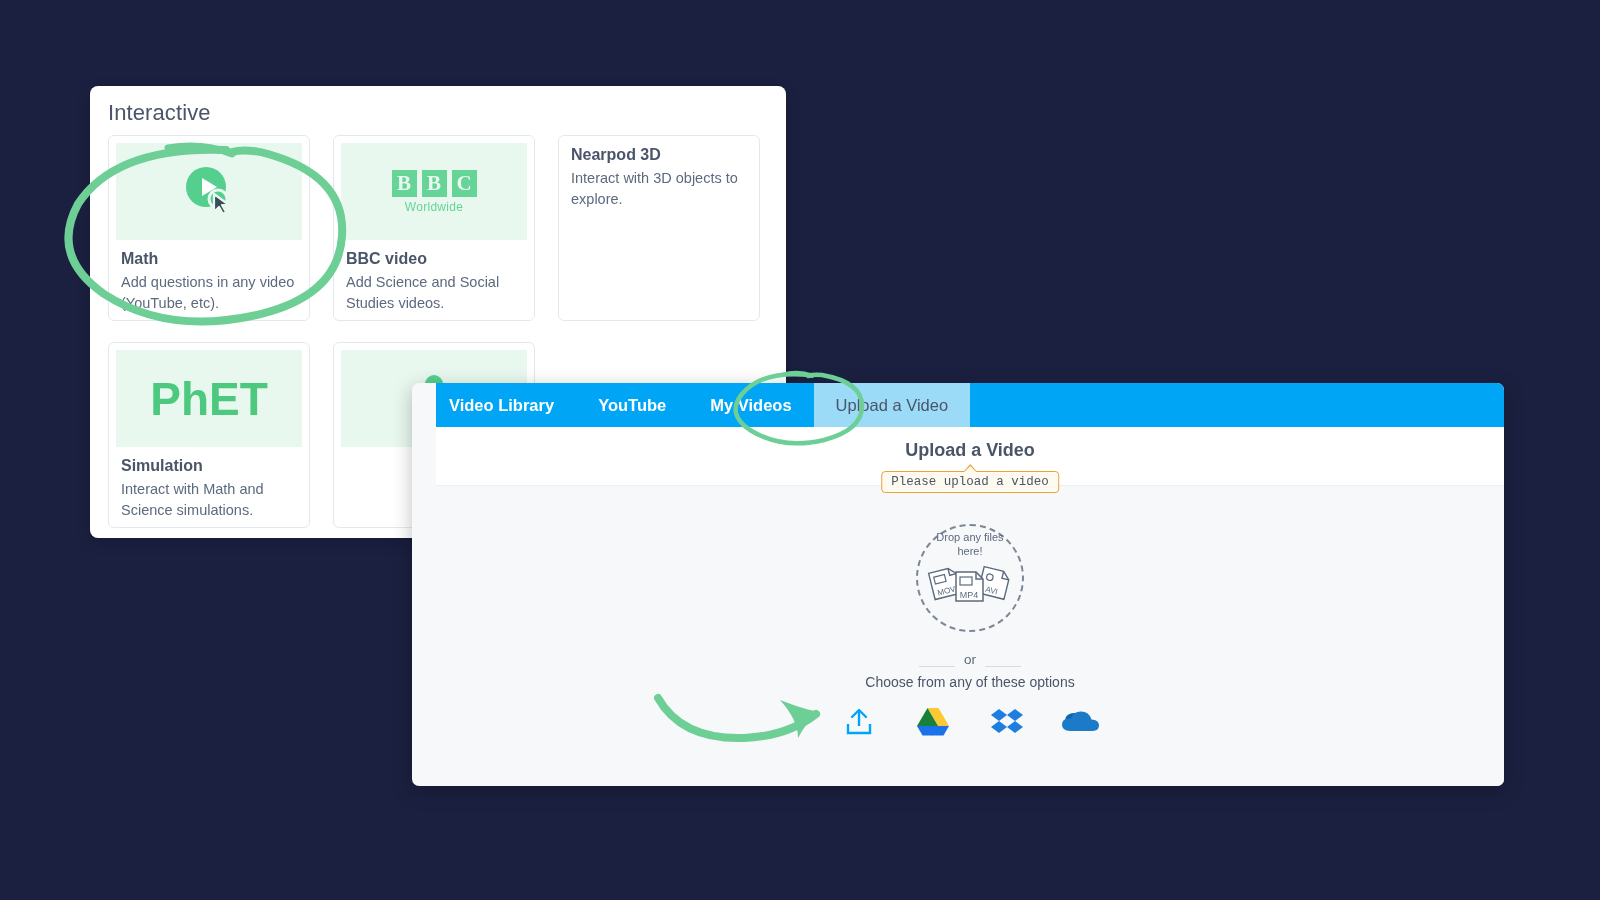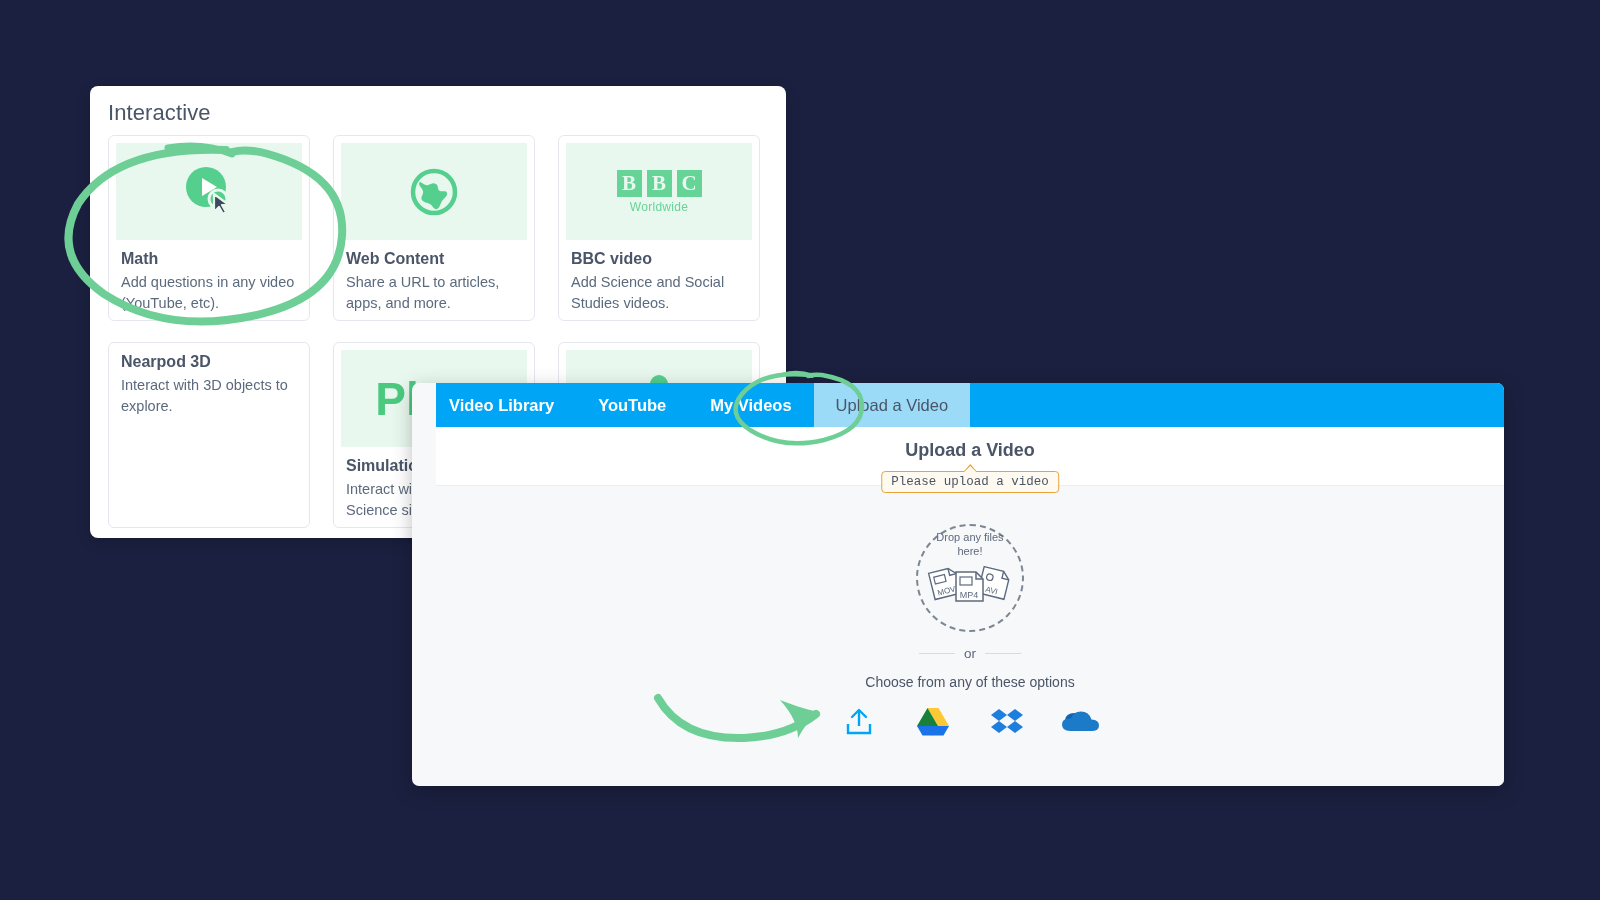--- a/index.html
+++ b/index.html
@@ -205,23 +205,23 @@
     font-size: 11px;
     color: #5c6a7e;
     text-align: center;
     line-height: 1.25;
     width: 80px;
   }
   #or-row {
     position: absolute;
     left: 50%;
     transform: translateX(-50%);
-    top: 160px;
-    display: flex;
-    align-items: center;
+    top: 166px;
+    display: flex;
+    align-items: flex-end;
     gap: 9px;
   }
   .or-line { width: 36px; height: 1px; background: #d6dbe2; }
   #or-text { font-size: 13.5px; color: #5c6a7e; }
   #choose-text {
     position: absolute;
     left: 0; right: 0;
     top: 188px;
     text-align: center;
     font-size: 14px;
@@ -260,30 +260,20 @@
             <circle cx="28" cy="26" r="20" fill="#54cf8d"></circle>
             <path d="M24 17 L39 26 L24 35 Z" fill="#ffffff"></path>
             <circle cx="40" cy="38" r="9" fill="#54cf8d" stroke="#e9f8ef" stroke-width="3"></circle>
             <path d="M36 33 L36 51 L41 46 L45 53 L48 51 L44 44 L51 44 Z" fill="#3d4a5c" stroke="#e9f8ef" stroke-width="2.2" stroke-linejoin="round"></path>
           </svg>
         </div>
         <div class="card-title">Math</div>
         <div class="card-desc">Add questions in any video (YouTube, etc).</div>
       </div>
 
-      <div class="card">
-        <div class="card-thumb">
-          <svg width="56" height="56" viewBox="0 0 56 56">
-            <circle cx="28" cy="28" r="21" fill="none" stroke="#54cf8d" stroke-width="4.5"></circle>
-            <path d="M14 18c3 1 5 4 8 3s5-3 8-1 1 6 4 7 6-1 7 2-3 5-5 8-2 7-5 8-4-3-7-5-6-1-8-4 2-6 1-9-6-7-3-9z" fill="#54cf8d"></path>
-          </svg>
-        </div>
-        <div class="card-title">Web Content</div>
-        <div class="card-desc">Share a URL to articles, apps, and more.</div>
-      </div>
 
       <div class="card">
         <div class="card-thumb">
           <div class="bbc-wrap">
             <div class="bbc-row">
               <div class="bbc-box">B</div>
               <div class="bbc-box">B</div>
               <div class="bbc-box">C</div>
             </div>
             <div class="bbc-word">Worldwide</div>

